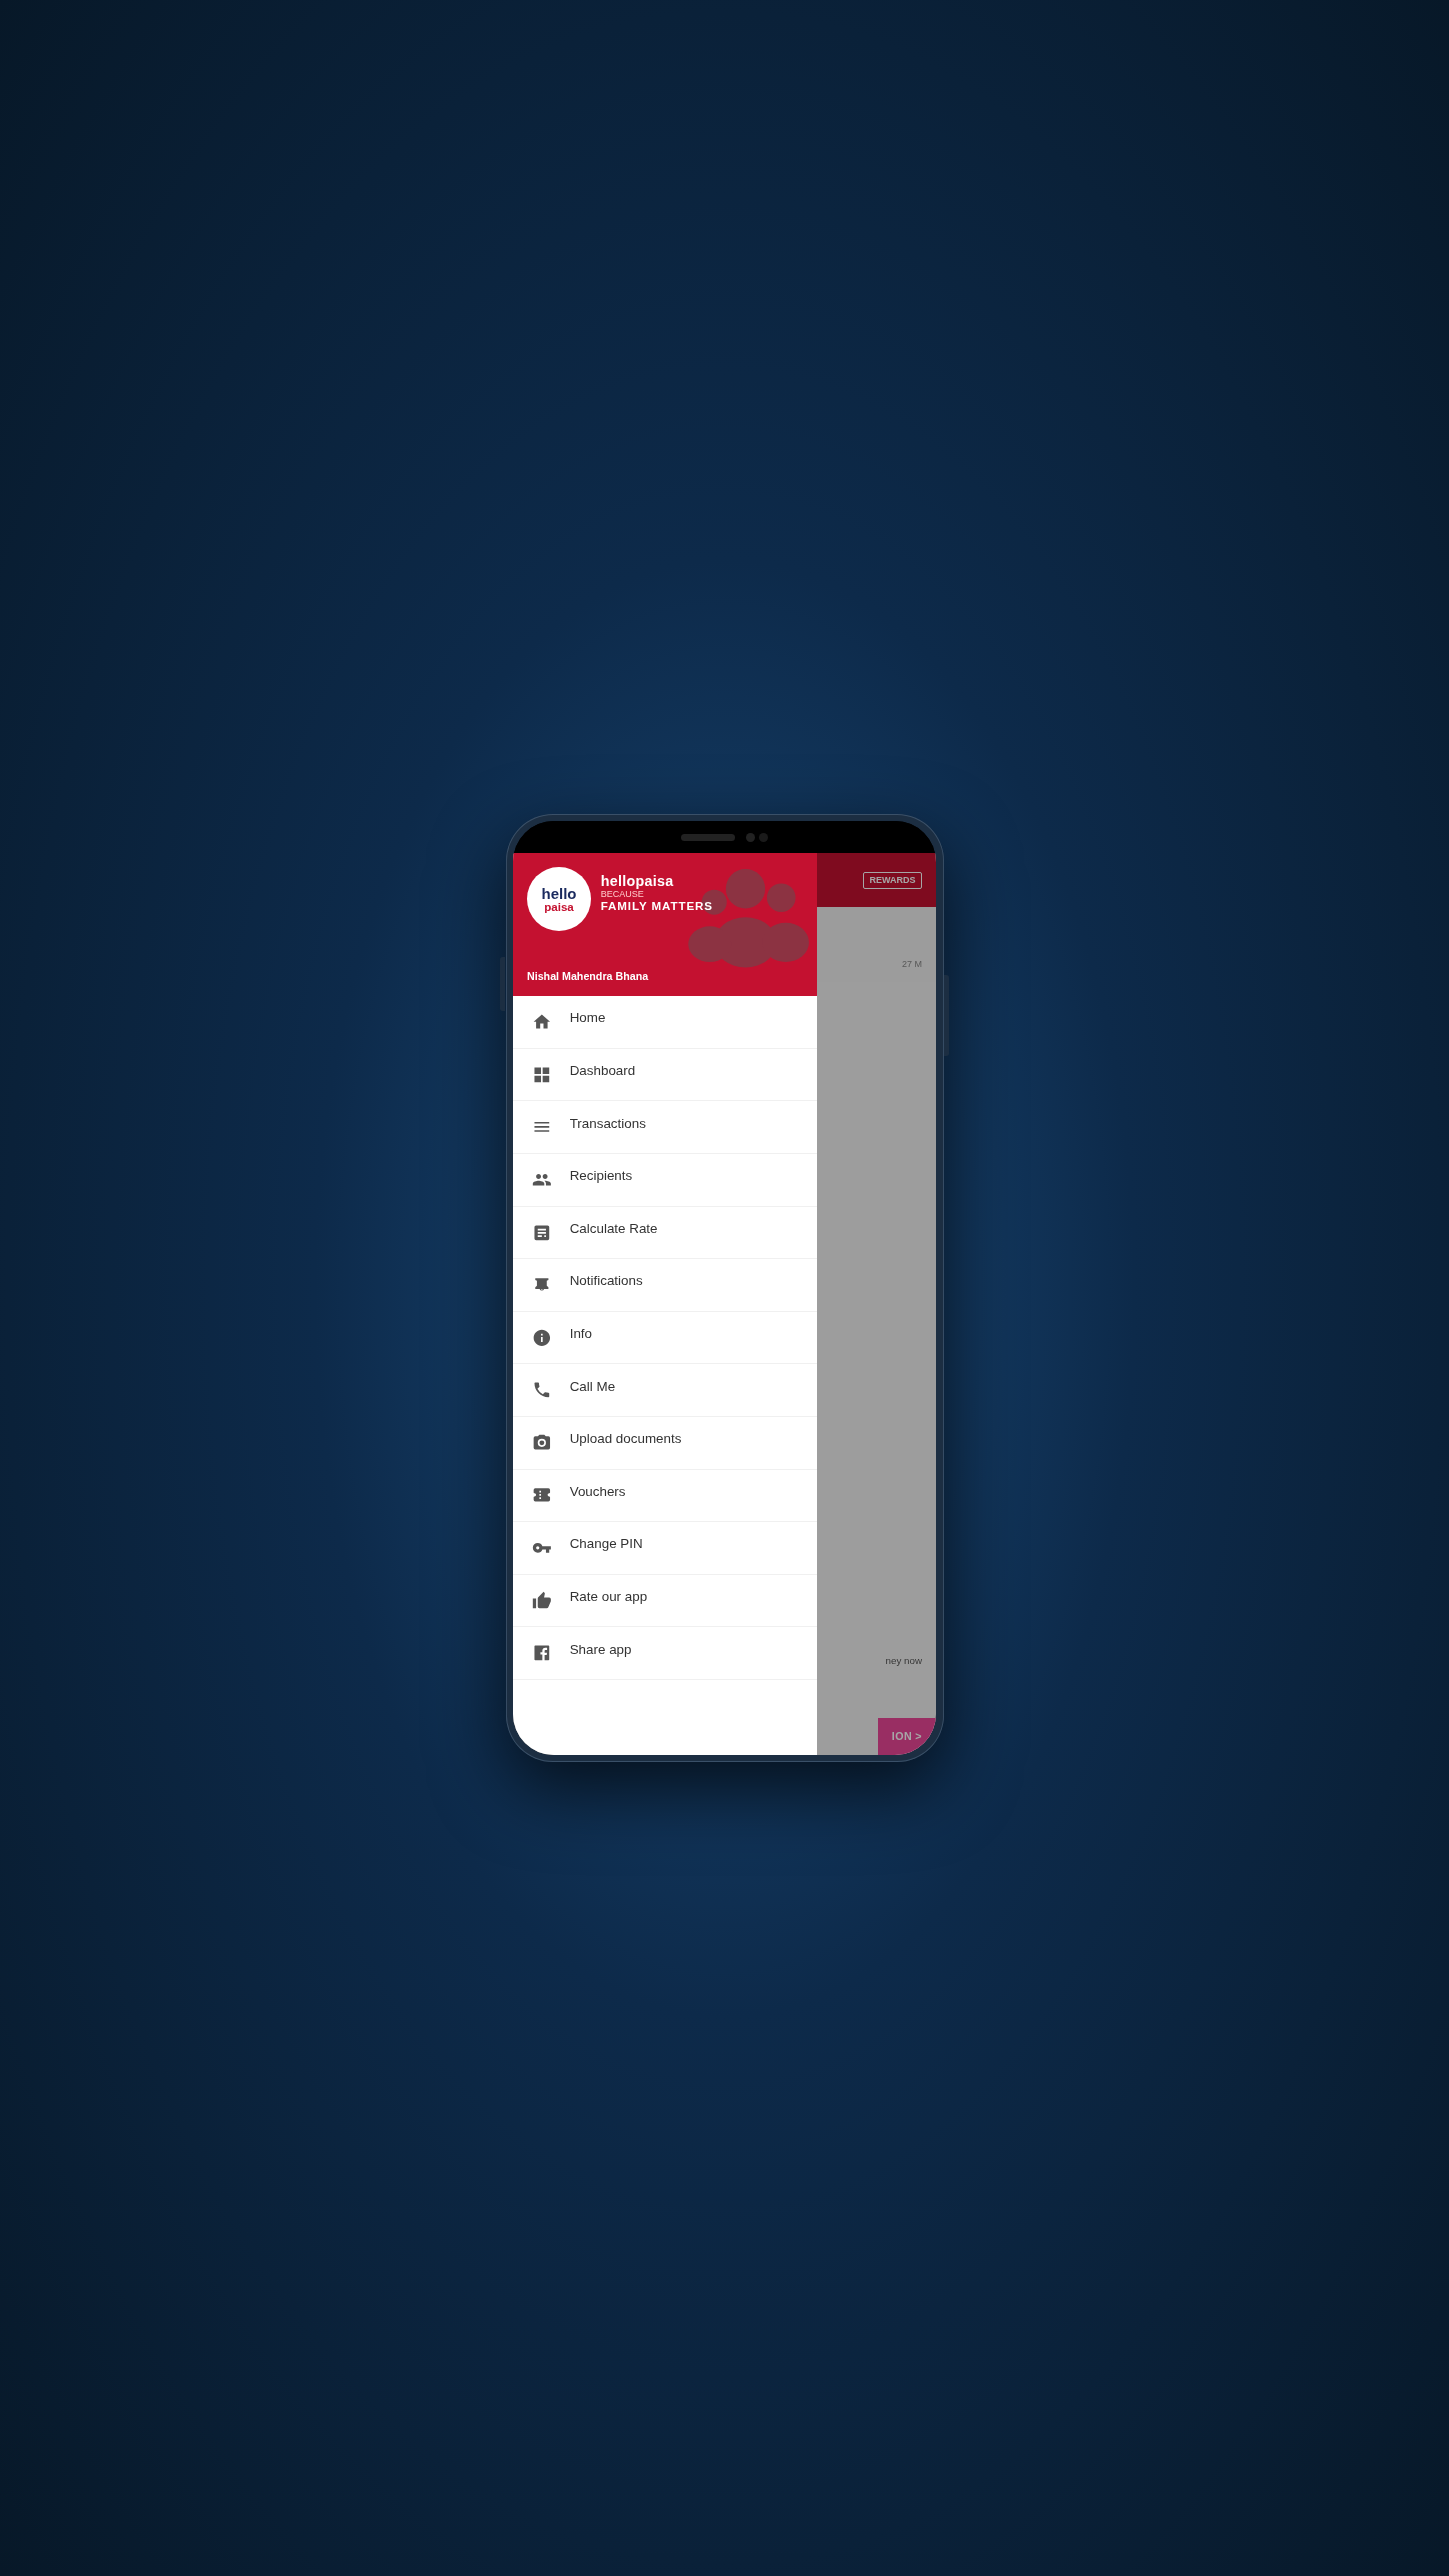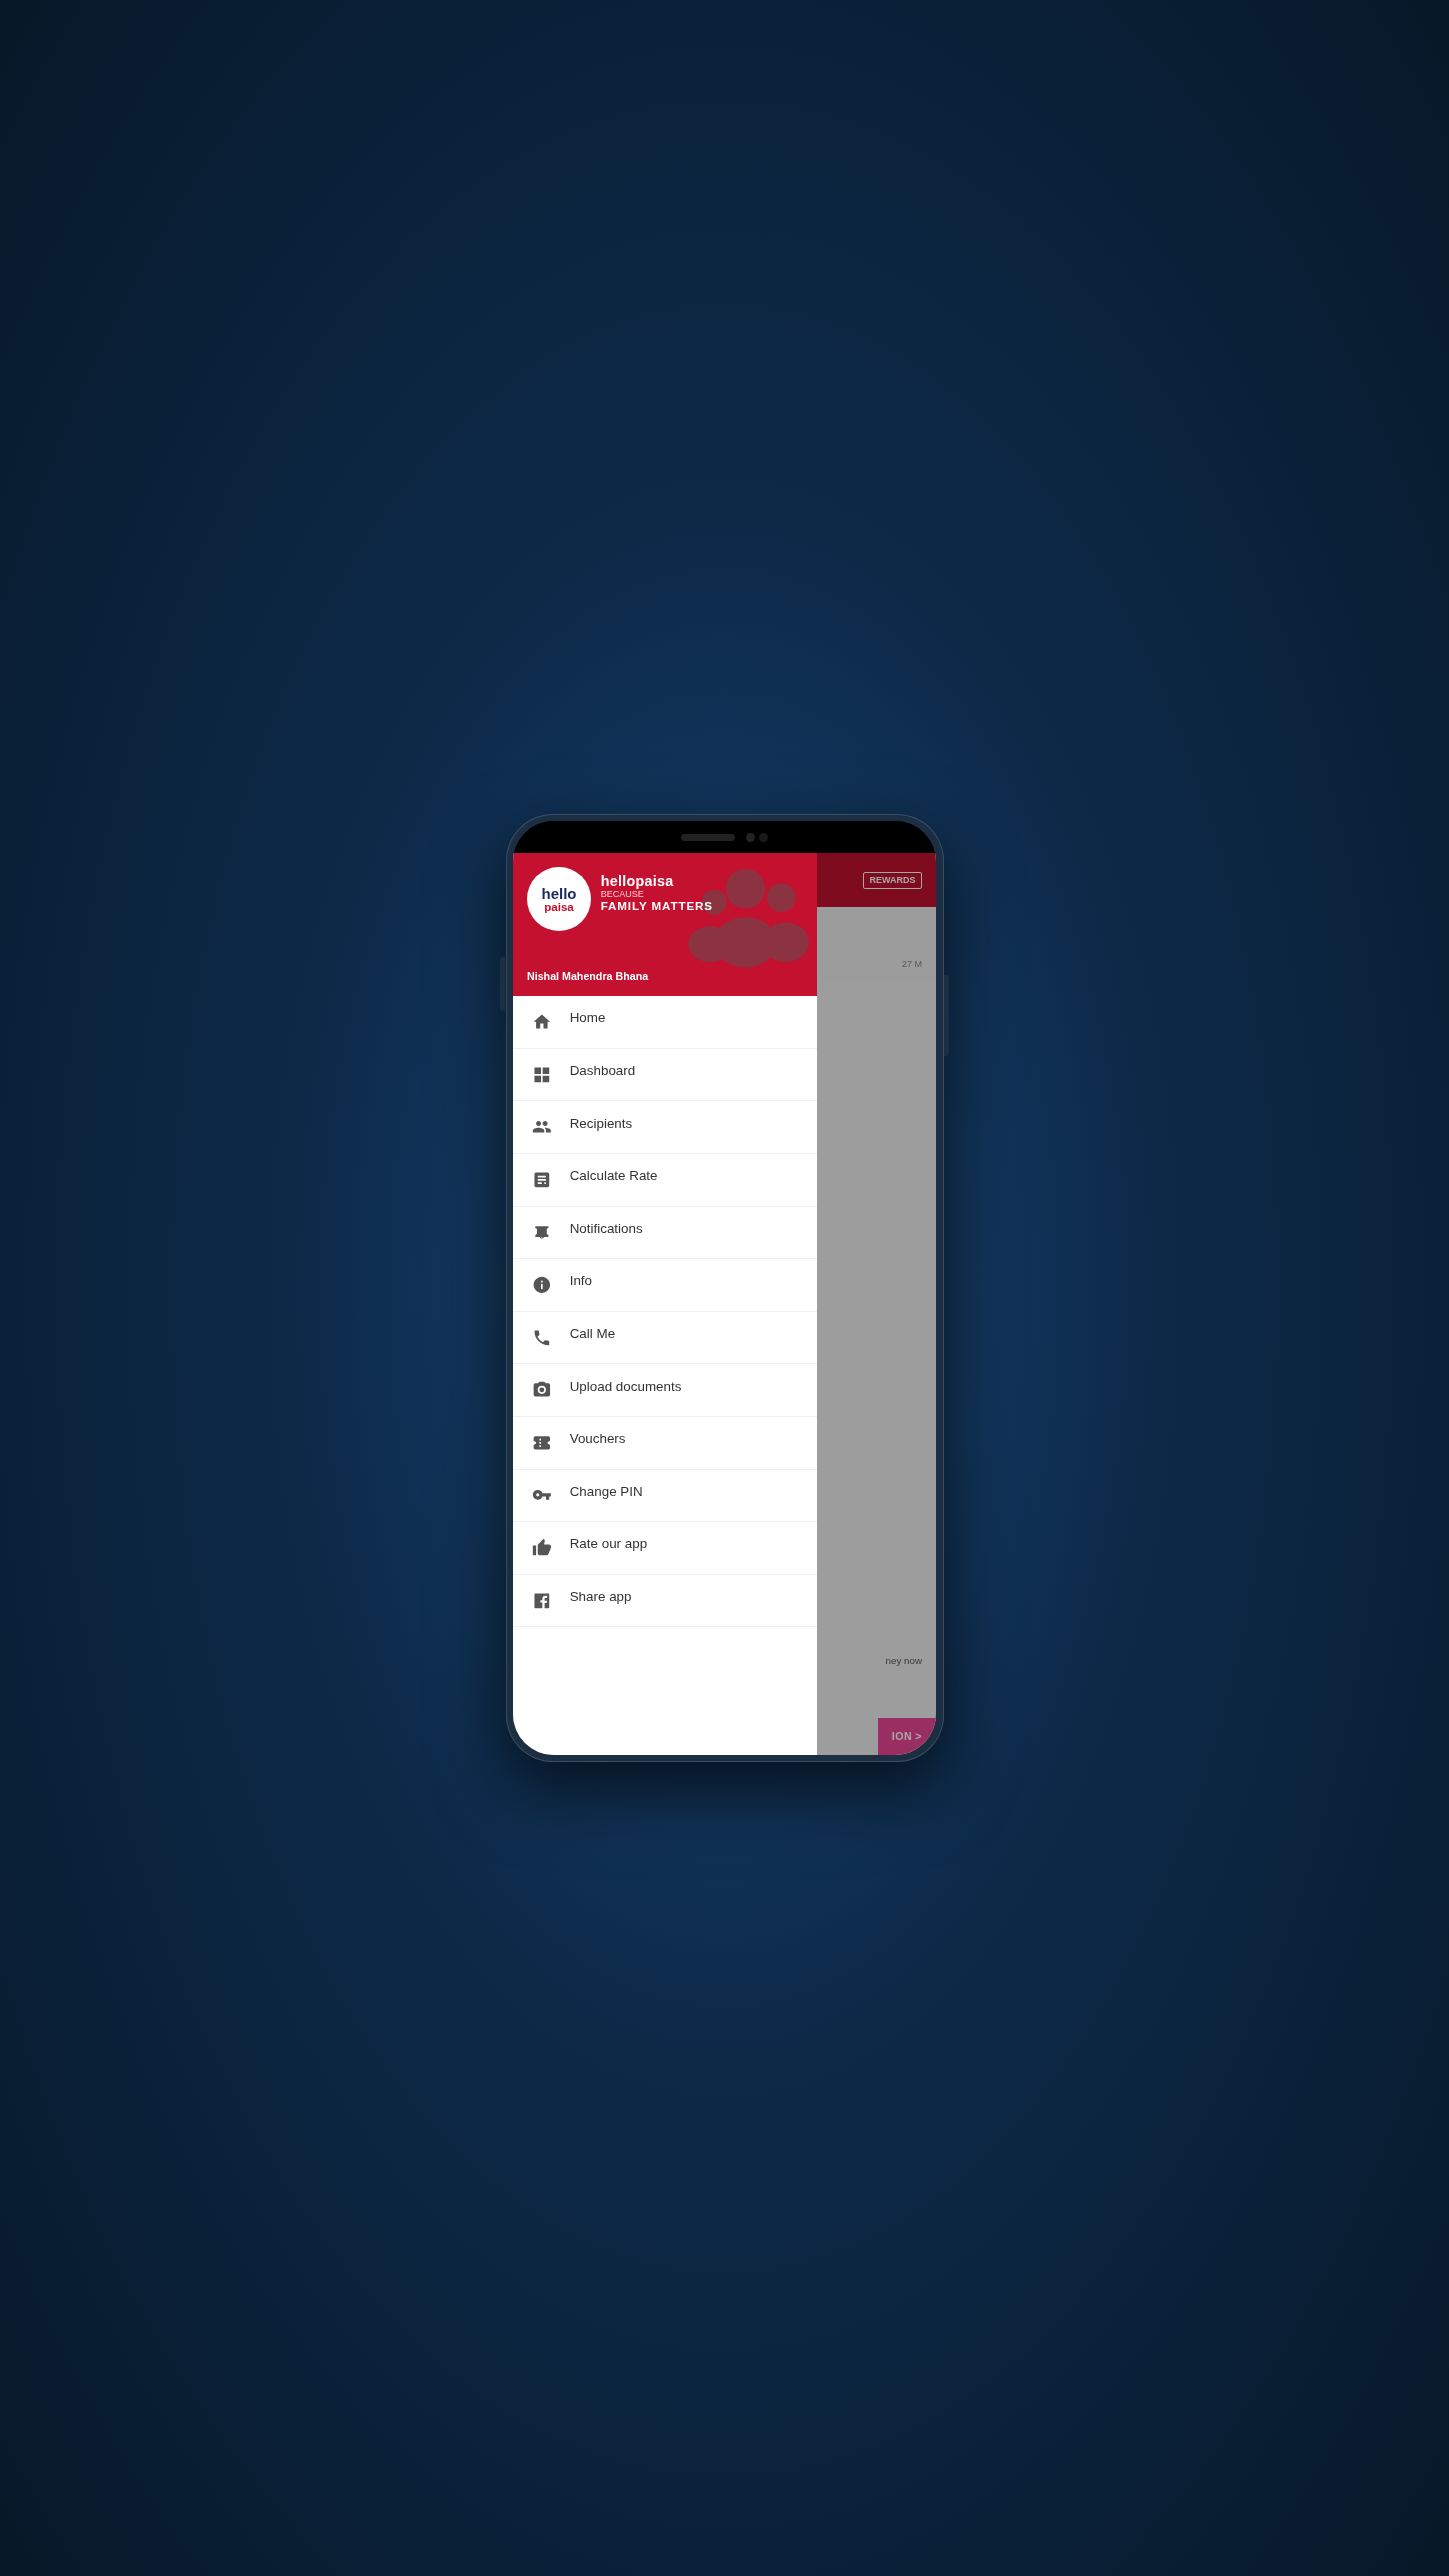--- a/index.html
+++ b/index.html
@@ -395,20 +395,28 @@
 
           <div class="menu-item">
             <div class="menu-icon">
               <svg width="19.7" height="19.7" viewBox="0 0 24 24" xmlns="http://www.w3.org/2000/svg">
                 <path d="M3 3h8v8H3zm10 0h8v8h-8zM3 13h8v8H3zm10 0h8v8h-8z"></path>
               </svg>
             </div>
             <span class="menu-label">Dashboard</span>
           </div>
 
+          <div class="menu-item">
+            <div class="menu-icon">
+              <svg width="19.7" height="19.7" viewBox="0 0 24 24" xmlns="http://www.w3.org/2000/svg">
+                <path d="M3 6h18v2H3zm0 5h18v2H3zm0 5h18v2H3z"></path>
+              </svg>
+            </div>
+            <span class="menu-label">Transactions</span>
+          </div>
 
           <div class="menu-item">
             <div class="menu-icon">
               <svg width="19.7" height="19.7" viewBox="0 0 24 24" xmlns="http://www.w3.org/2000/svg">
                 <path d="M16 11c1.66 0 2.99-1.34 2.99-3S17.66 5 16 5c-1.66 0-3 1.34-3 3s1.34 3 3 3zm-8 0c1.66 0 2.99-1.34 2.99-3S9.66 5 8 5C6.34 5 5 6.34 5 8s1.34 3 3 3zm0 2c-2.33 0-7 1.17-7 3.5V19h14v-2.5c0-2.33-4.67-3.5-7-3.5zm8 0c-.29 0-.62.02-.97.05 1.16.84 1.97 1.97 1.97 3.45V19h6v-2.5c0-2.33-4.67-3.5-7-3.5z"></path>
               </svg>
             </div>
             <span class="menu-label">Recipients</span>
           </div>
 

